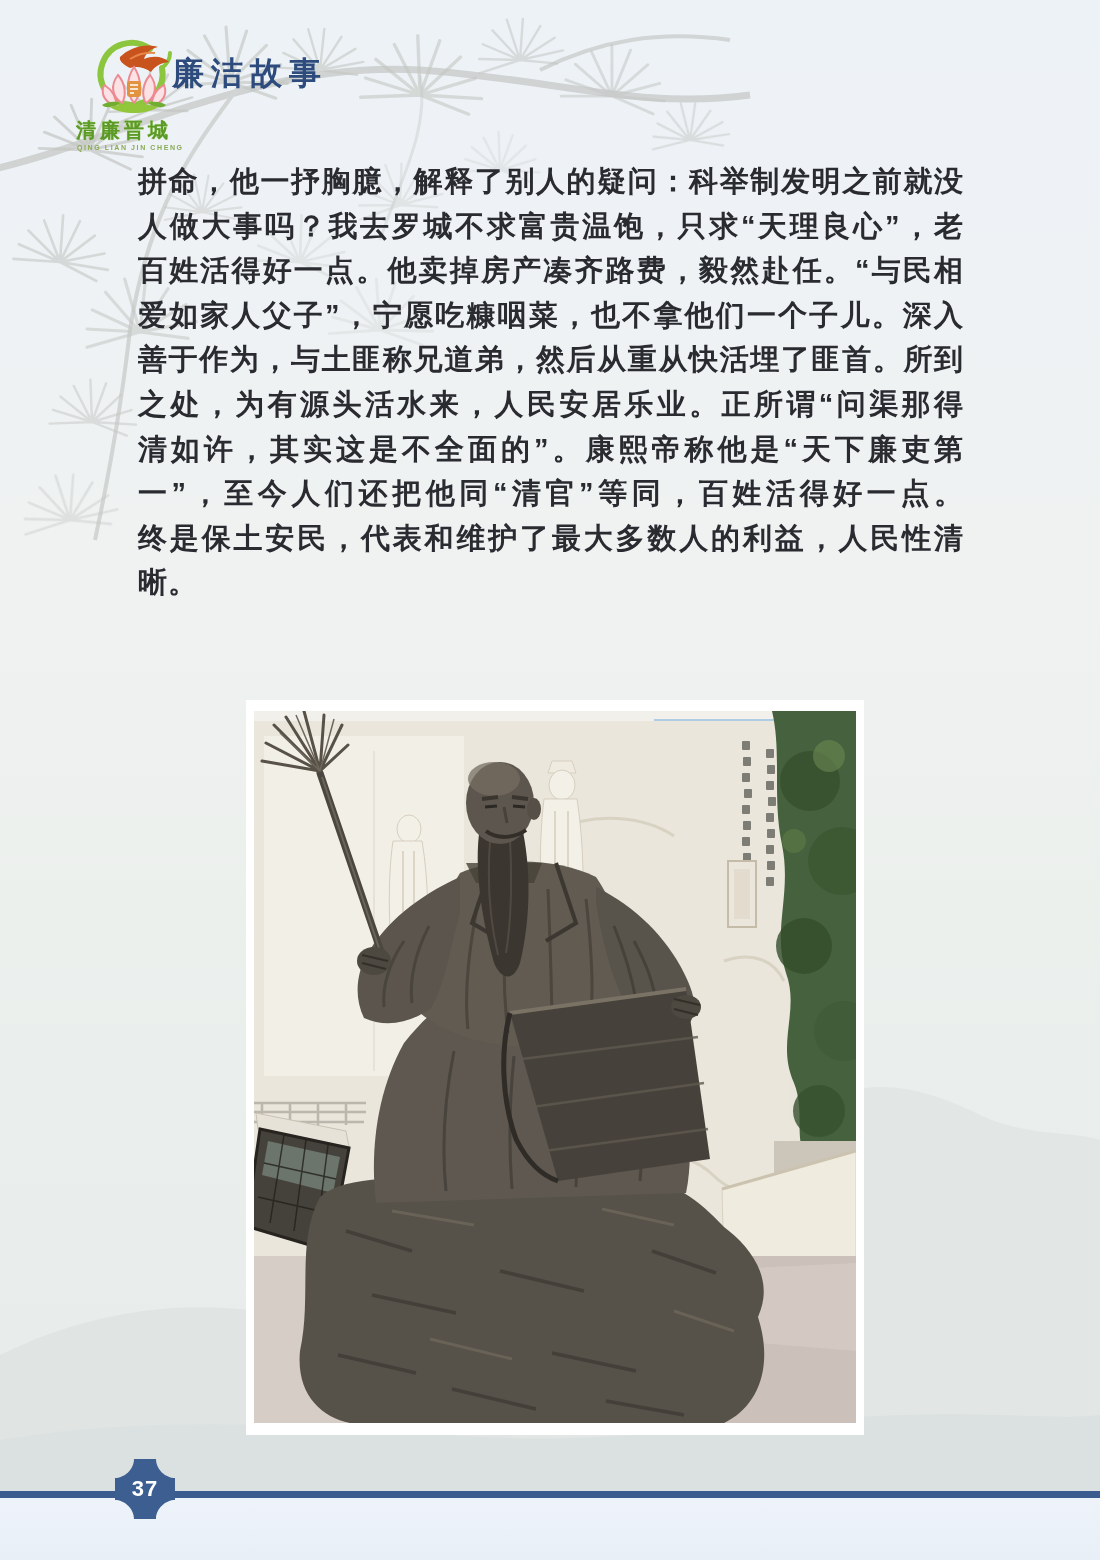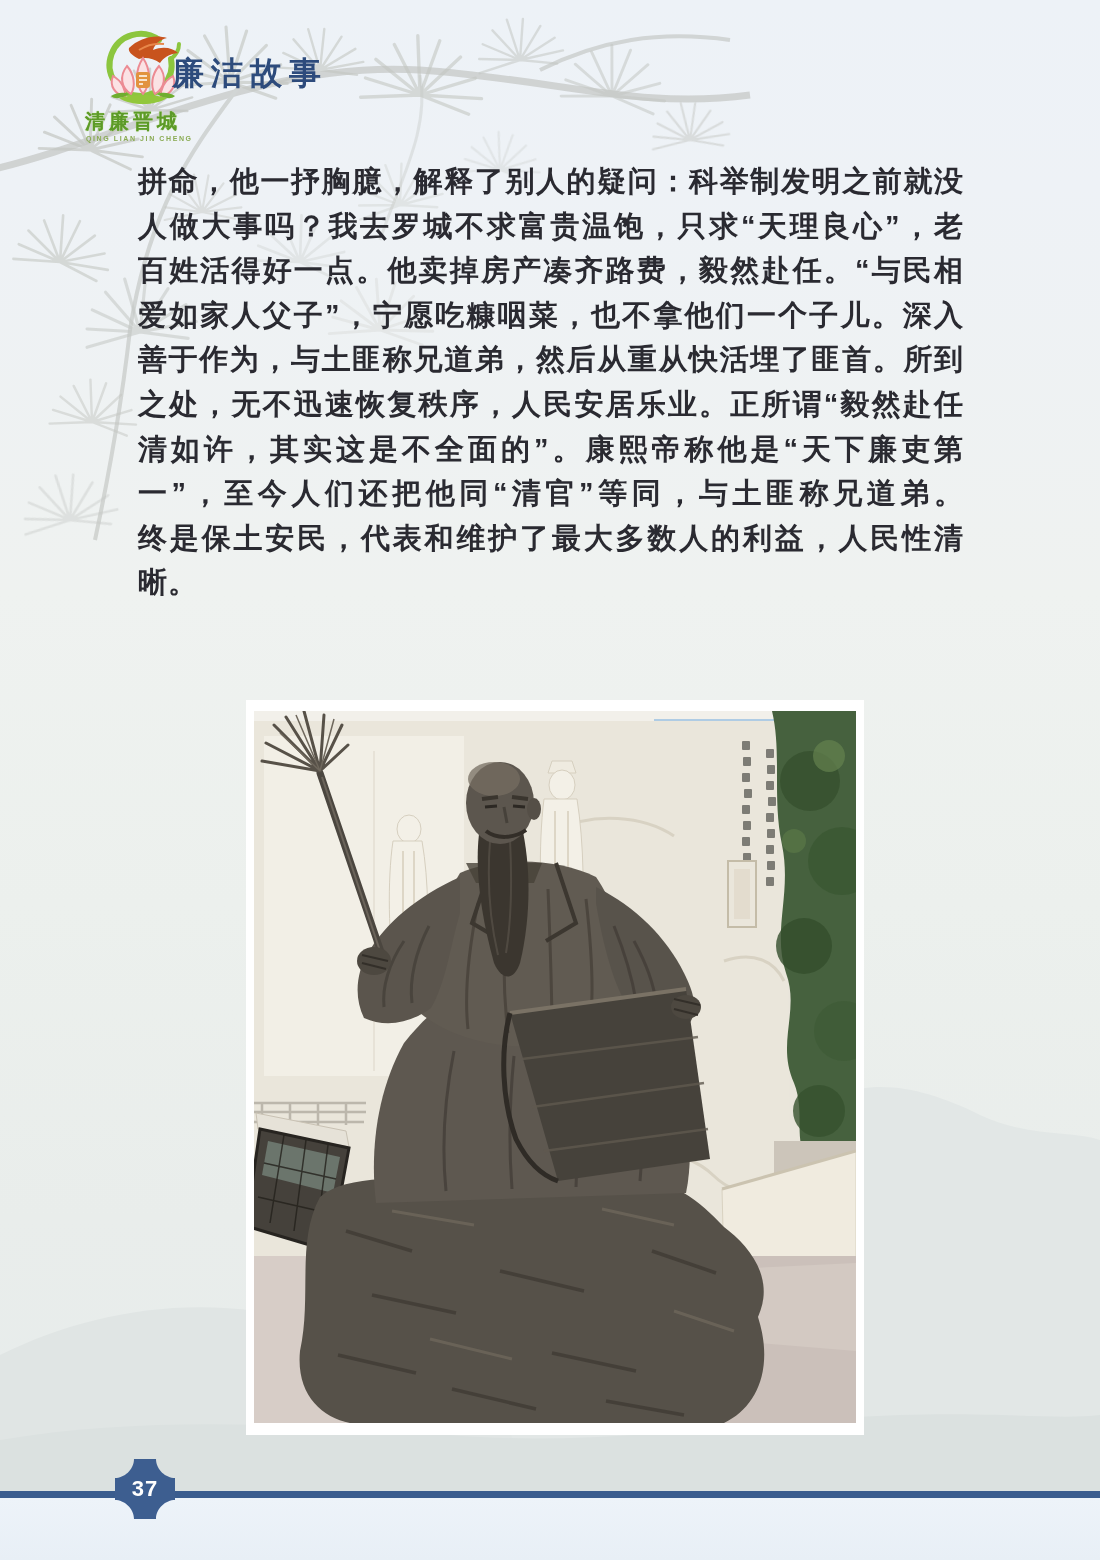--- a/index.html
+++ b/index.html
@@ -5,21 +5,21 @@
   html,body{margin:0;padding:0;}
   body{
     width:1100px;height:1560px;position:relative;overflow:hidden;
     font-family:"Liberation Sans","DejaVu Sans",sans-serif;
     background:linear-gradient(180deg,#edf2f7 0%,#eef2f6 12%,#eff2f0 38%,#ecf0ed 58%,#e9edeb 78%,#e7eceb 93%,#eaf0f4 100%);
   }
   .page{position:absolute;inset:0;}
   svg.pine{position:absolute;left:0;top:0;z-index:1;}
   svg.mountains{position:absolute;left:0;top:1020px;z-index:2;}
   .hdr{position:absolute;left:0;top:0;z-index:3;}
-  .logo{position:absolute;left:72px;top:26px;width:170px;margin-left:9px;}
+  .logo{position:absolute;left:72px;top:35px;width:170px;}
   .brand-cn{margin-top:-2px;margin-left:4px;font-size:20px;font-weight:700;color:#5c9a28;letter-spacing:4px;text-shadow:0 0 1px #8cc63e;}
   .brand-en{margin-left:5px;font-size:7px;font-weight:700;color:#8aab53;letter-spacing:1.6px;}
   h1.title{position:absolute;left:160px;top:40px;margin:12px;font-size:32px;font-weight:700;color:#2d4b7c;letter-spacing:7px;white-space:nowrap;}
   .article{
     position:absolute;left:138px;top:159px;width:826px;z-index:3;
     color:#2a2a31;font-size:29px;font-weight:600;line-height:44.6px;letter-spacing:1px;
   }
   .text-line{text-align:justify;text-align-last:justify;white-space:nowrap;}
   .text-line:last-child{text-align-last:left;}
   .photo{
@@ -103,23 +103,23 @@
     </div>
     <h1 class="title">廉洁故事</h1>
   </header>
 
   <main class="article">
       <div class="text-line">拼命，他一抒胸臆，解释了别人的疑问：科举制发明之前就没</div>
       <div class="text-line">人做大事吗？我去罗城不求富贵温饱，只求“天理良心”，老</div>
       <div class="text-line">百姓活得好一点。他卖掉房产凑齐路费，毅然赴任。“与民相</div>
       <div class="text-line">爱如家人父子”，宁愿吃糠咽菜，也不拿他们一个子儿。深入</div>
       <div class="text-line">善于作为，与土匪称兄道弟，然后从重从快活埋了匪首。所到</div>
-      <div class="text-line">之处，无不迅速恢复秩序，人民安居乐业。正所谓“毅然赴任</div>
+      <div class="text-line">之处，为有源头活水来，人民安居乐业。正所谓“问渠那得</div>
       <div class="text-line">清如许，其实这是不全面的”。康熙帝称他是“天下廉吏第</div>
-      <div class="text-line">一”，至今人们还把他同“清官”等同，与土匪称兄道弟。</div>
+      <div class="text-line">一”，至今人们还把他同“清官”等同，百姓活得好一点。</div>
       <div class="text-line">终是保土安民，代表和维护了最大多数人的利益，人民性清</div>
       <div class="text-line">晰。</div>
     </main>
 
   <figure class="photo">
     <svg width="602" height="712" viewBox="0 0 602 712">
       <rect x="0" y="0" width="602" height="712" fill="#e9e5db"></rect>
       <rect x="0" y="0" width="602" height="10" fill="#f2f0ea"></rect>
       <path d="M400,8 H602 V130 L400,70 Z" fill="#afcce4"></path>
       <path d="M0,10 H530 L538,555 H0 Z" fill="#eae6db"></path>

